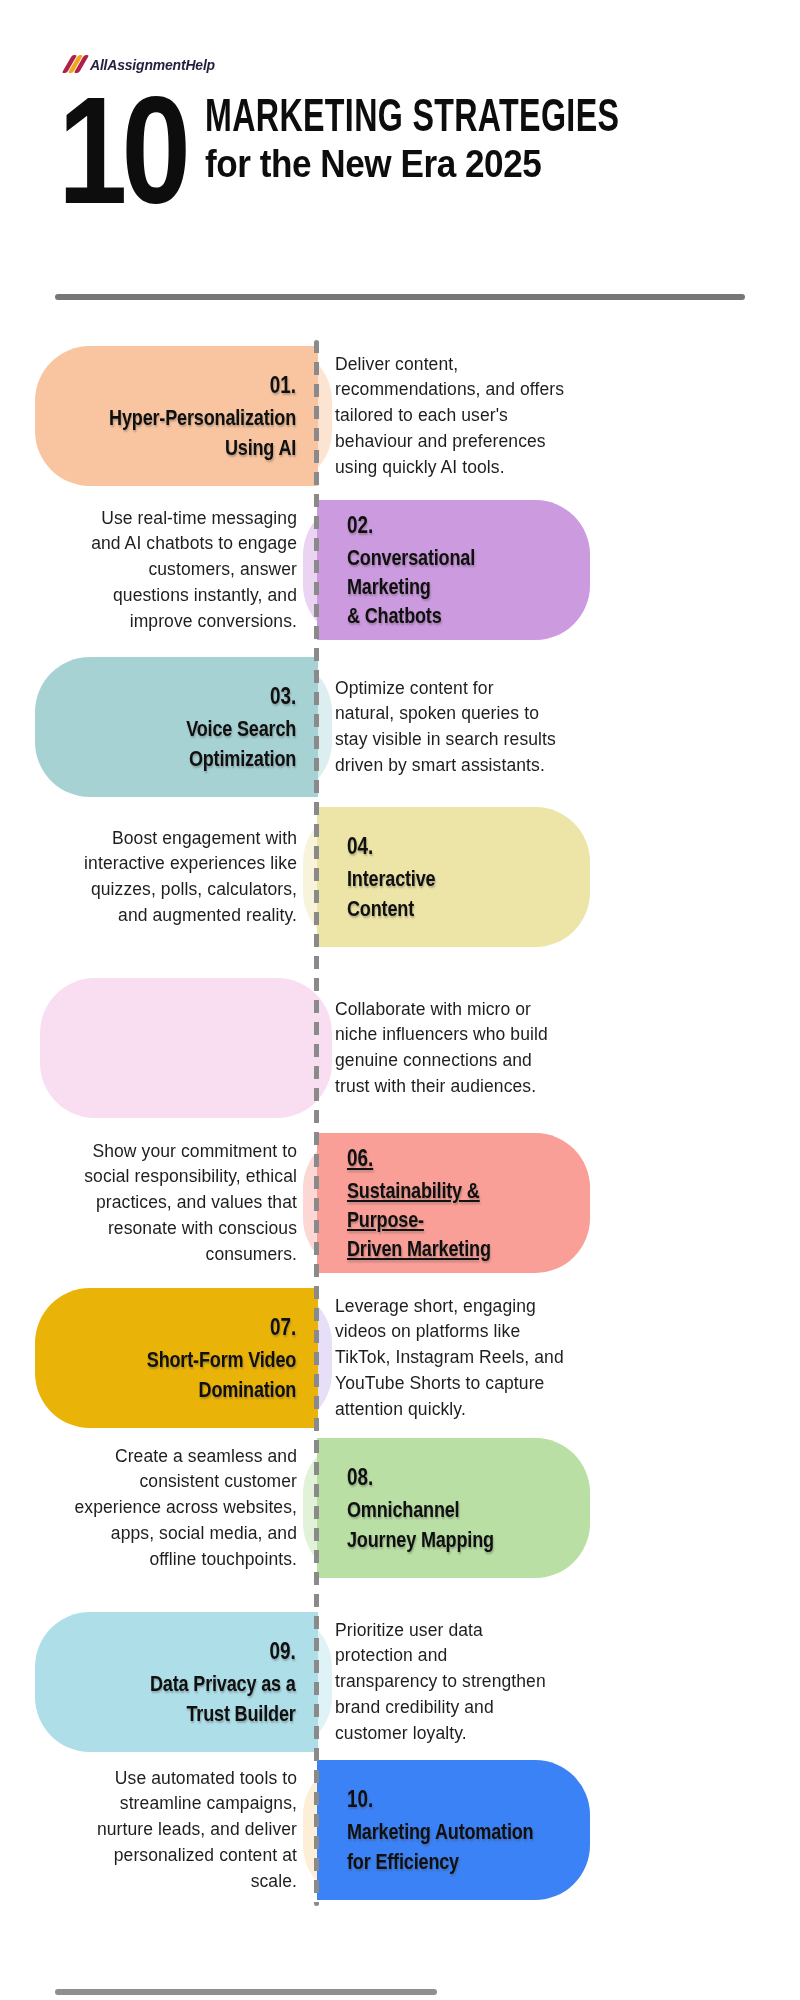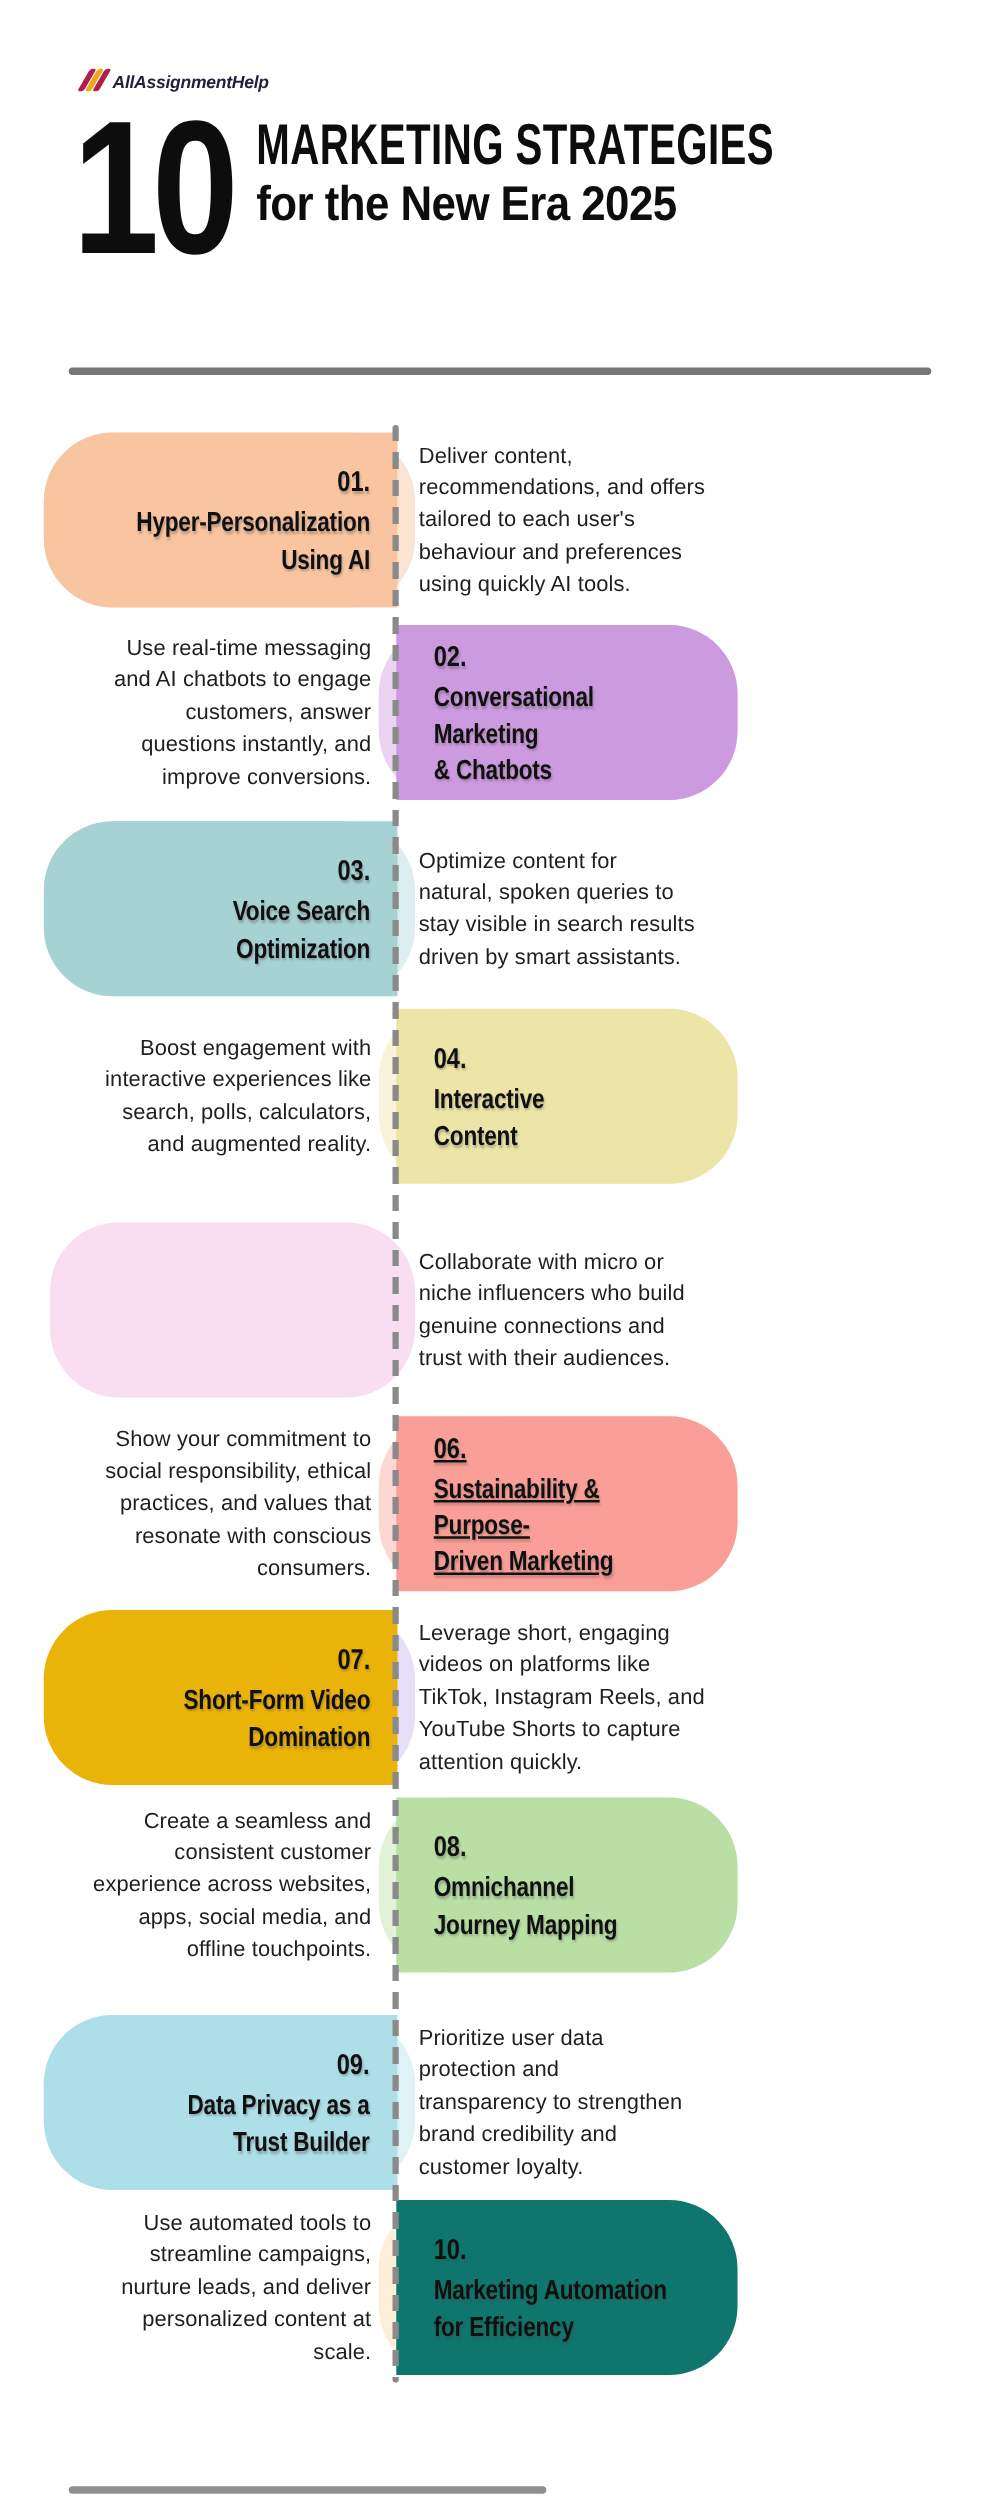--- a/index.html
+++ b/index.html
@@ -146,21 +146,21 @@
     <div class="pill" style="background-color: rgb(237, 229, 167);">
       <div class="pill-text">
         <div class="pill-num">04.</div>
         <div class="pill-title">Interactive
 Content</div>
       </div>
     </div>
     <div class="desc">
         <p>Boost engagement with
 interactive experiences like
-search, polls, calculators,
+quizzes, polls, calculators,
 and augmented reality.</p>
       </div>
   </div>
 
   <div class="item side-left" style="top:978px">
     <div class="pill-under" style="background-color: rgb(249, 221, 240);"></div>
     <div class="desc">
         <p>Collaborate with micro or
 niche influencers who build
 genuine connections and
@@ -235,21 +235,21 @@
         <p>Prioritize user data
 protection and
 transparency to strengthen
 brand credibility and
 customer loyalty.</p>
       </div>
   </div>
 
   <div class="item side-right" style="top:1760px">
     <div class="pill-under" style="background-color: rgb(253, 238, 216);"></div>
-    <div class="pill" style="background-color: #0f766e;">
+    <div class="pill" style="background-color: #3b82f6;">
       <div class="pill-text">
         <div class="pill-num">10.</div>
         <div class="pill-title">Marketing Automation
 for Efficiency</div>
       </div>
     </div>
     <div class="desc">
         <p>Use automated tools to
 streamline campaigns,
 nurture leads, and deliver

